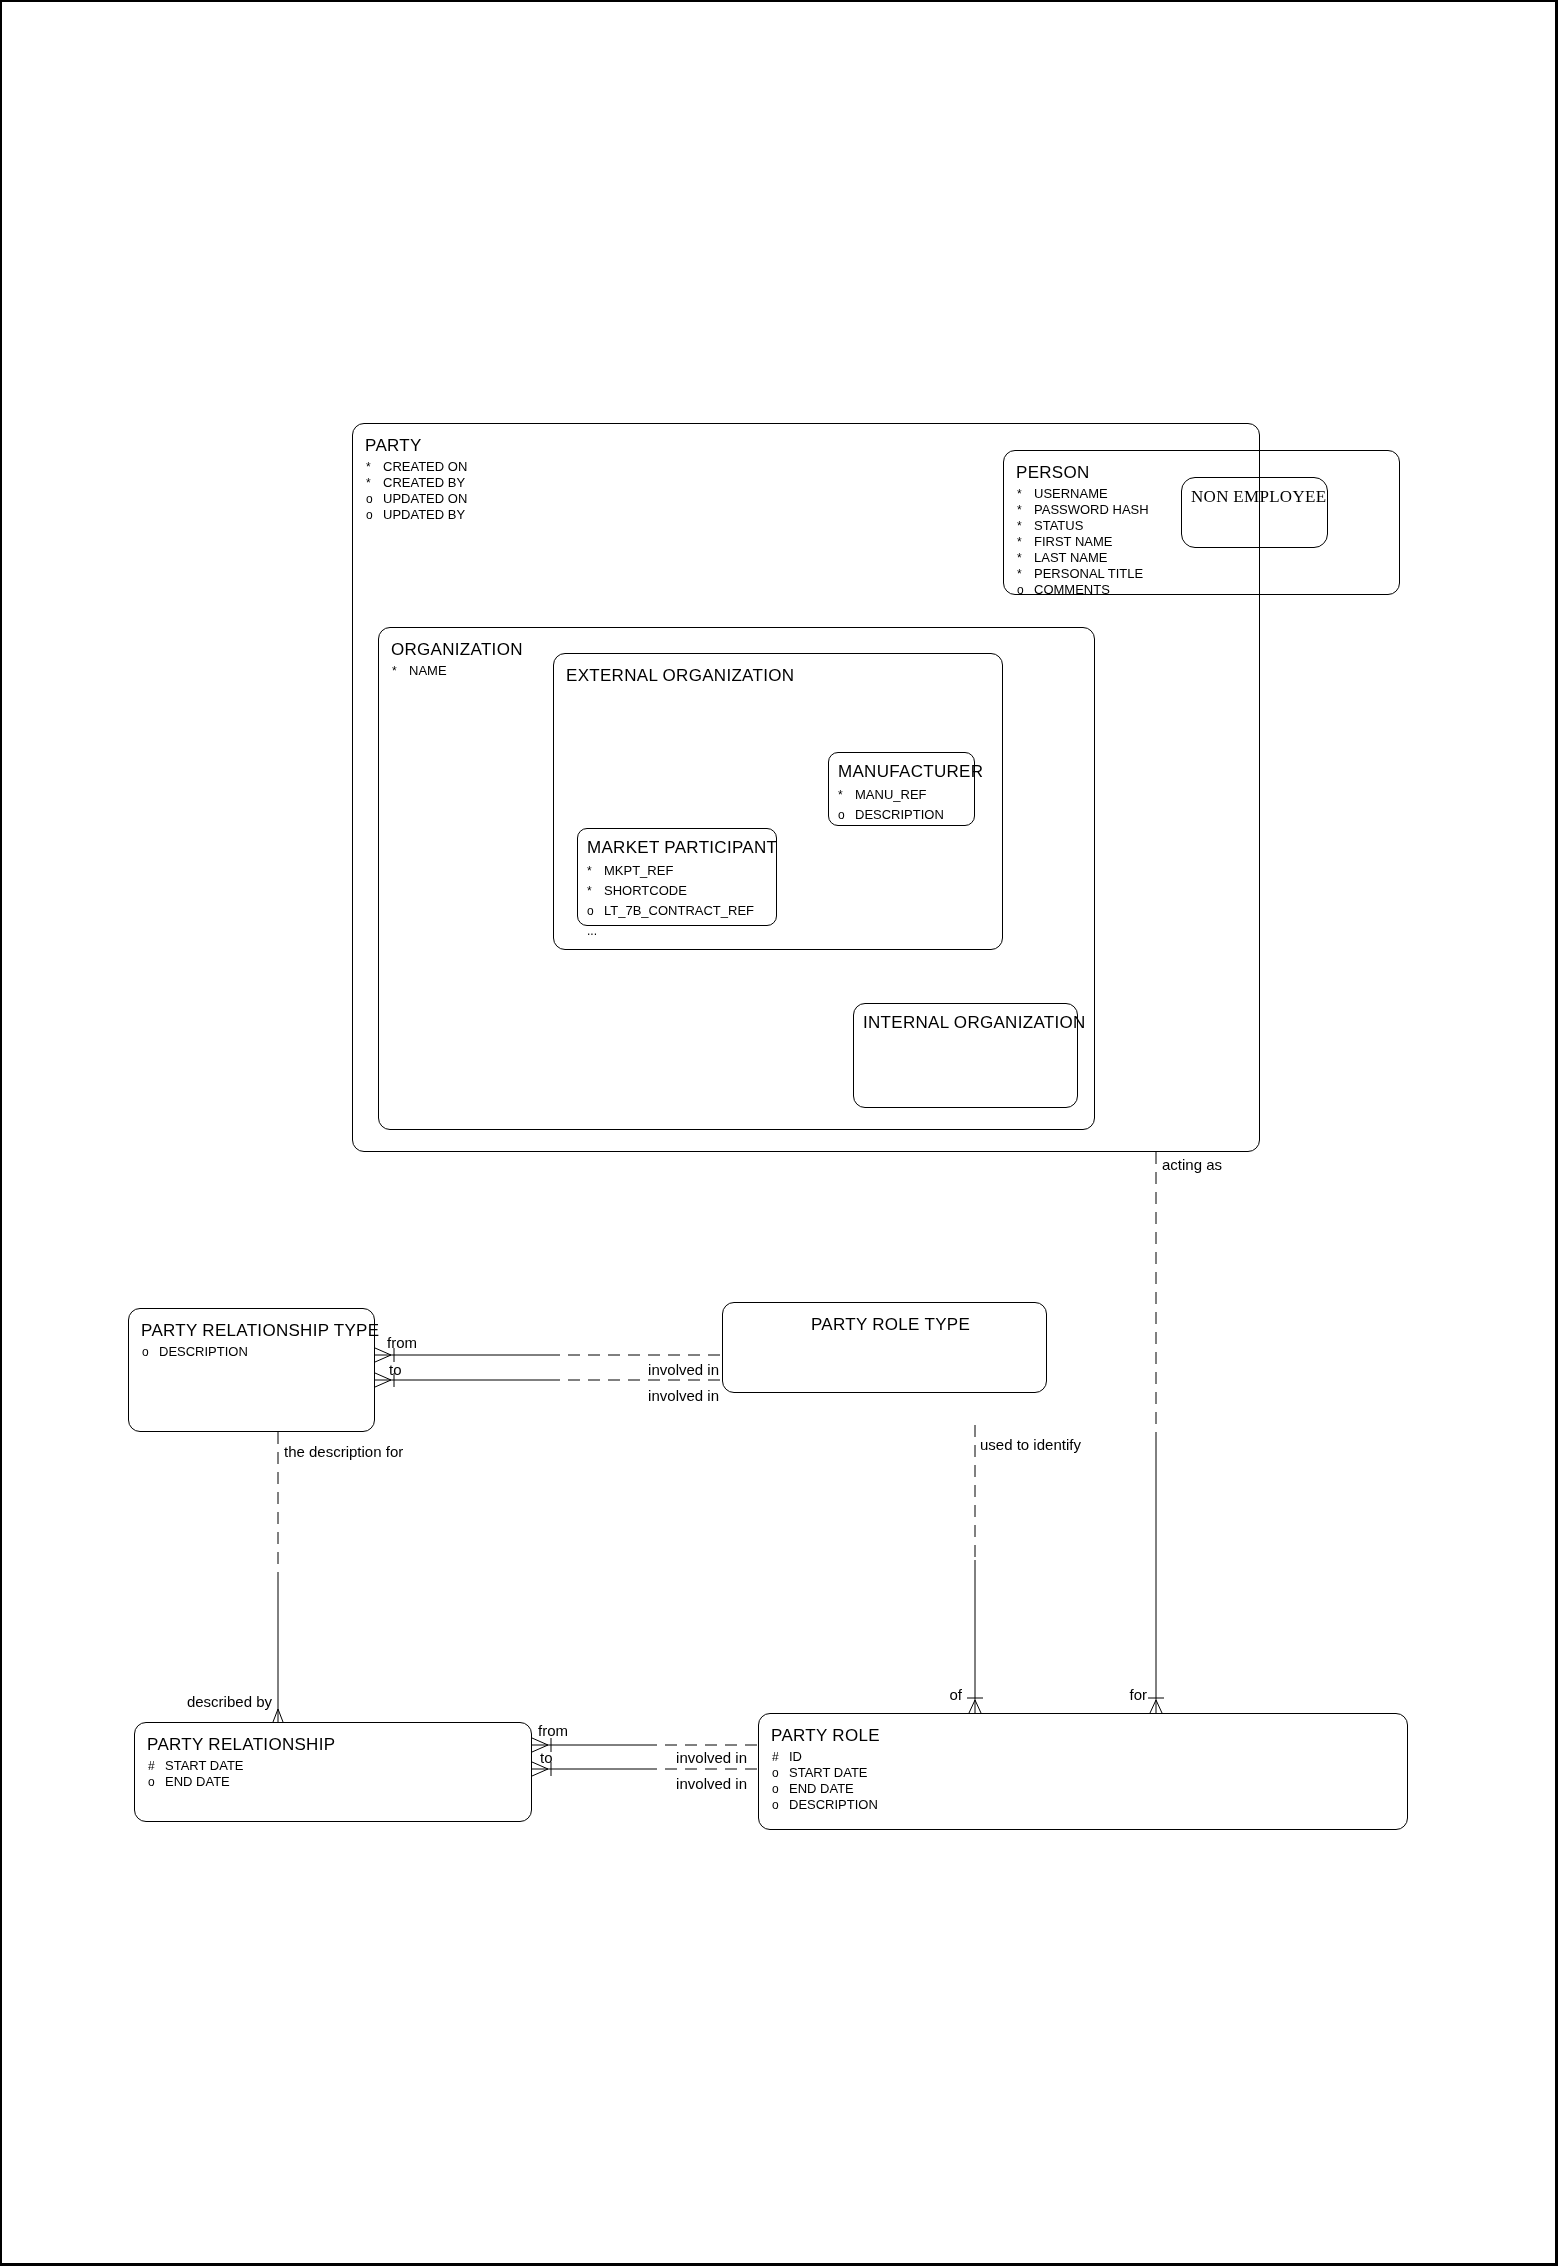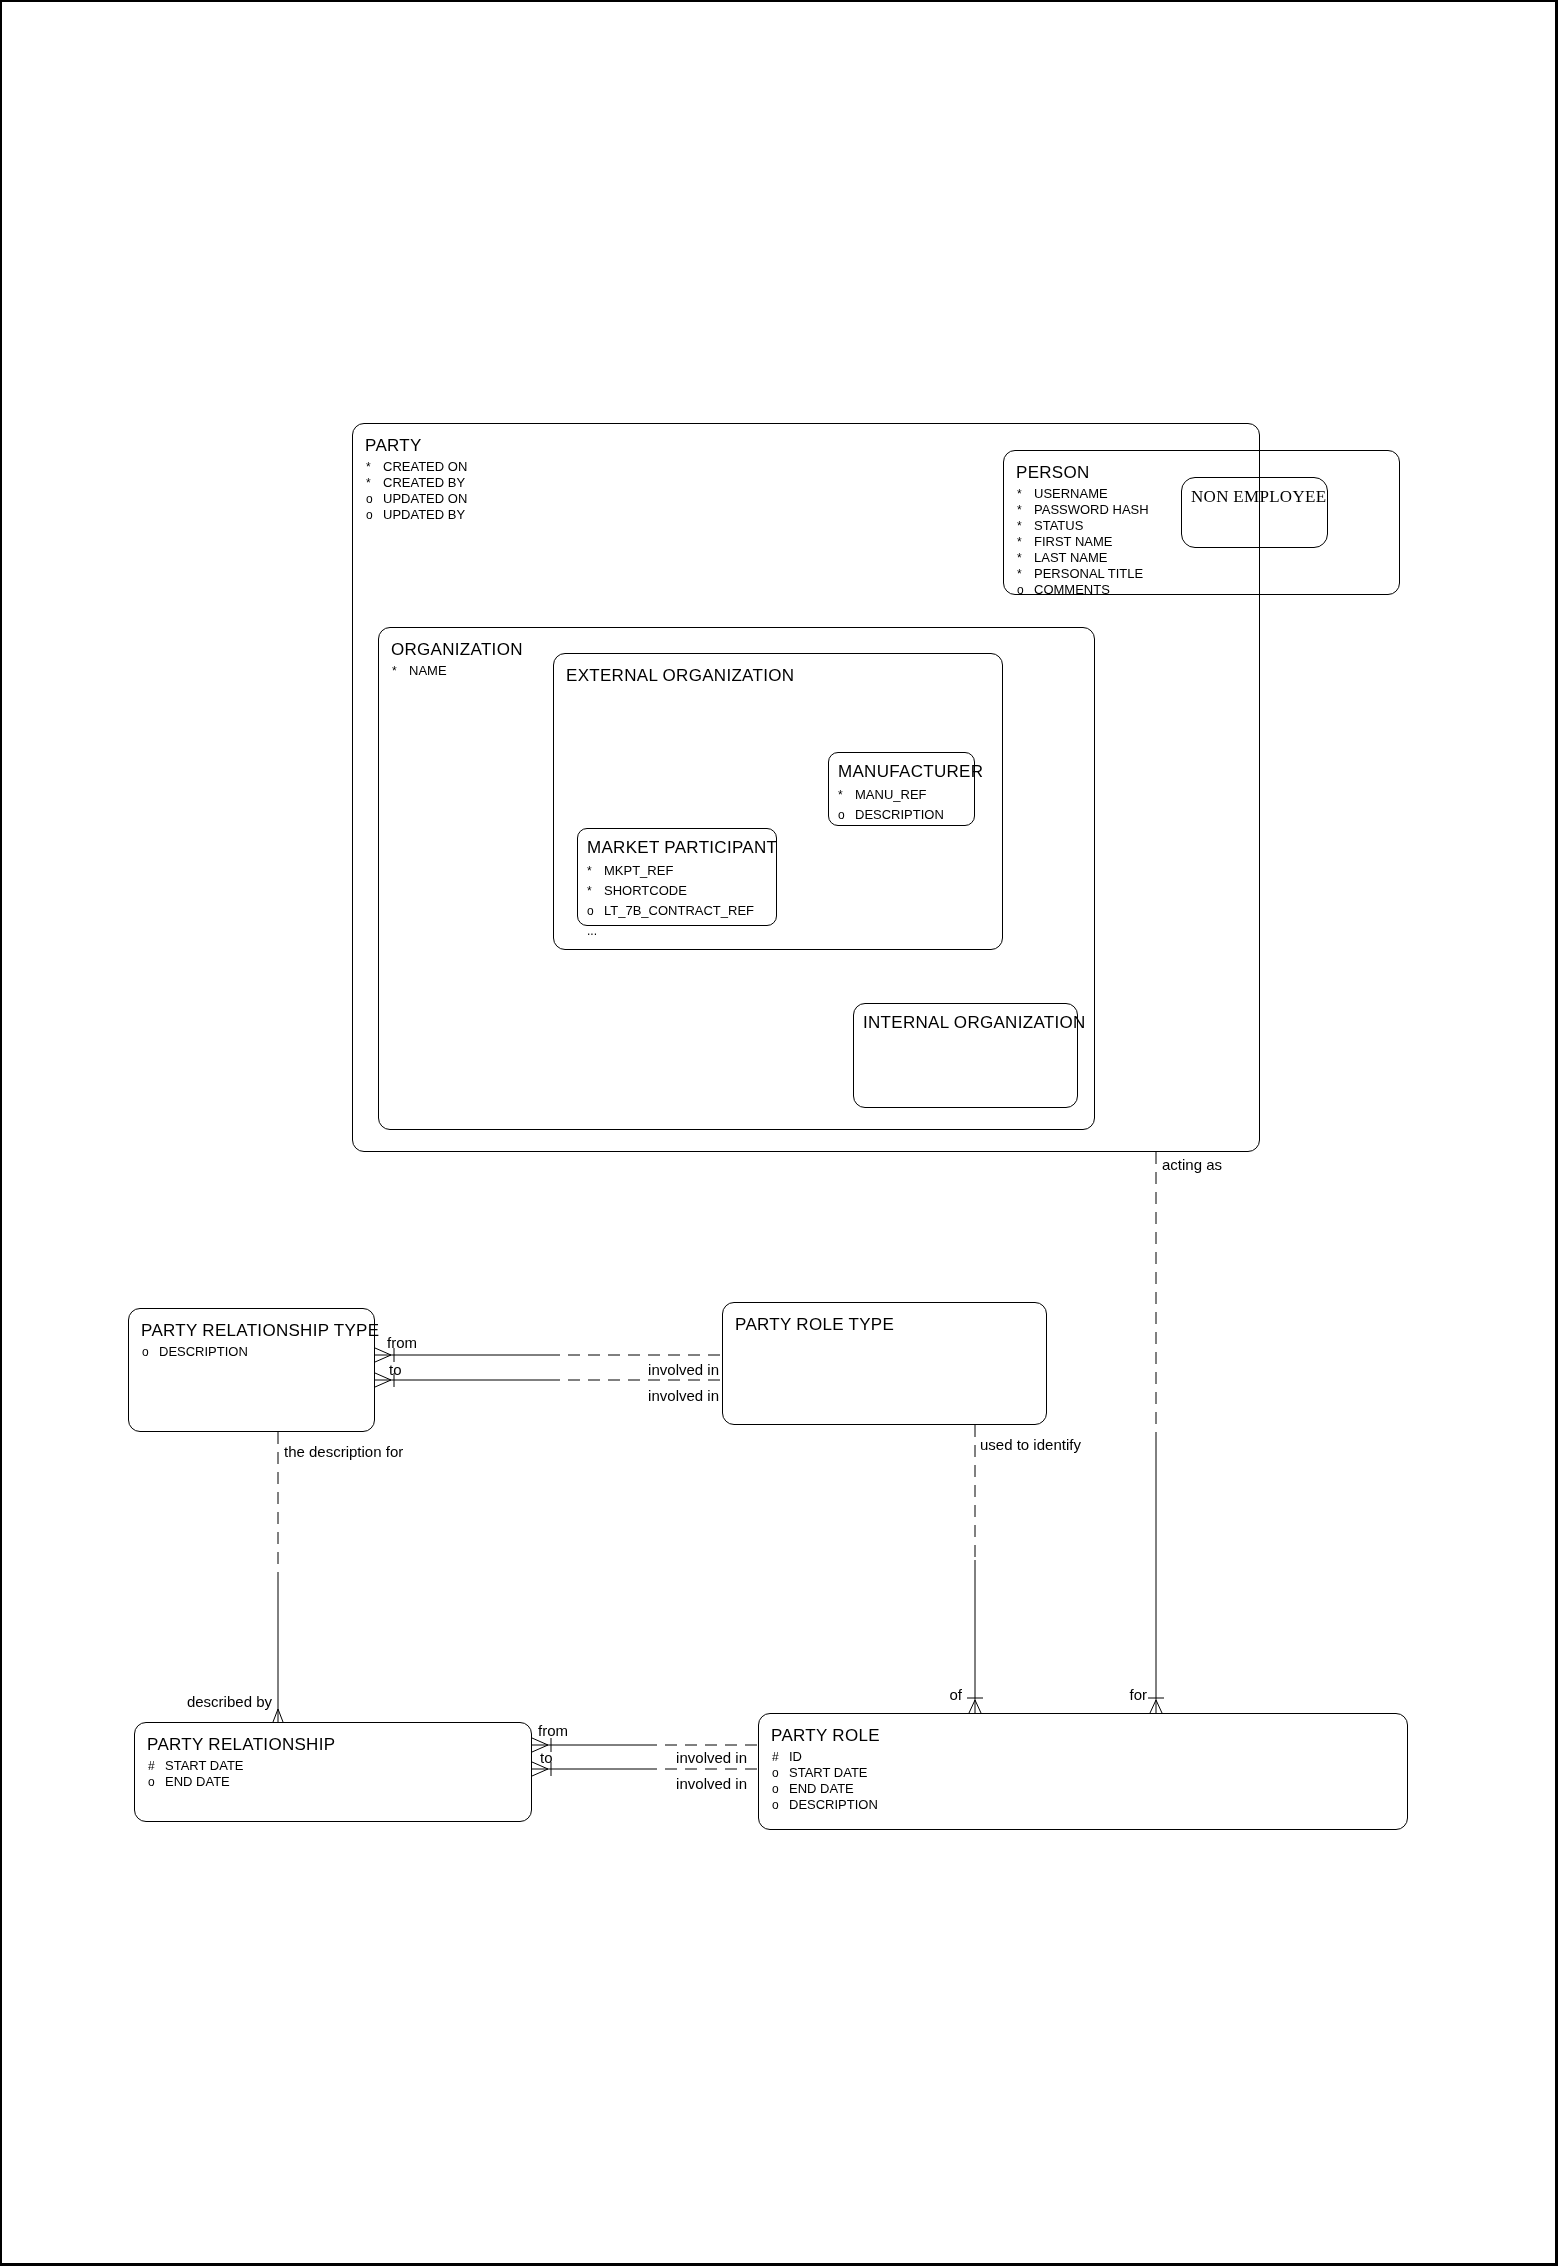--- a/index.html
+++ b/index.html
@@ -62,21 +62,21 @@
   
   .e-party                   { left: 352px;  top: 423px;  width: 908px; height: 729px; }
   .e-person                  { left: 1003px; top: 450px;  width: 397px;  height: 145px; }
   .e-non-employee            { left: 1181px; top: 477px;  width: 147px;  height: 71px;  border-radius: 14px; font-family: Liberation Serif, serif; }
   .e-organization            { left: 378px;  top: 627px;  width: 717px;  height: 503px; }
   .e-external-organization   { left: 553px;  top: 653px;  width: 450px;  height: 297px; }
   .e-manufacturer            { left: 828px;  top: 752px;  width: 147px;  height: 74px;  border-radius: 10px; }
   .e-market-participant      { left: 577px;  top: 828px;  width: 200px;  height: 98px;  border-radius: 10px; }
   .e-internal-organization   { left: 853px;  top: 1003px; width: 225px;  height: 105px;  border-radius: 12px; }
   .e-party-relationship-type { left: 128px;  top: 1308px; width: 247px;  height: 124px; }
-  .e-party-role-type         { left: 722px;  top: 1302px; width: 325px;  height: 123px; }
+  .e-party-role-type         { left: 722px;  top: 1302px; width: 325px;  height: 91px; text-align: center; }
   .e-party-relationship      { left: 134px;  top: 1722px; width: 398px;  height: 100px; }
   .e-party-role              { left: 758px;  top: 1713px; width: 650px;  height: 117px; }
   
   .e-non-employee .entity-title,
   .e-manufacturer .entity-title,
   .e-market-participant .entity-title,
   .e-internal-organization .entity-title { margin-top: 9px; margin-left: 9px; }
   .e-manufacturer .attr-row,
   .e-market-participant .attr-row { margin-left: 9px; line-height: 20px; }
   

